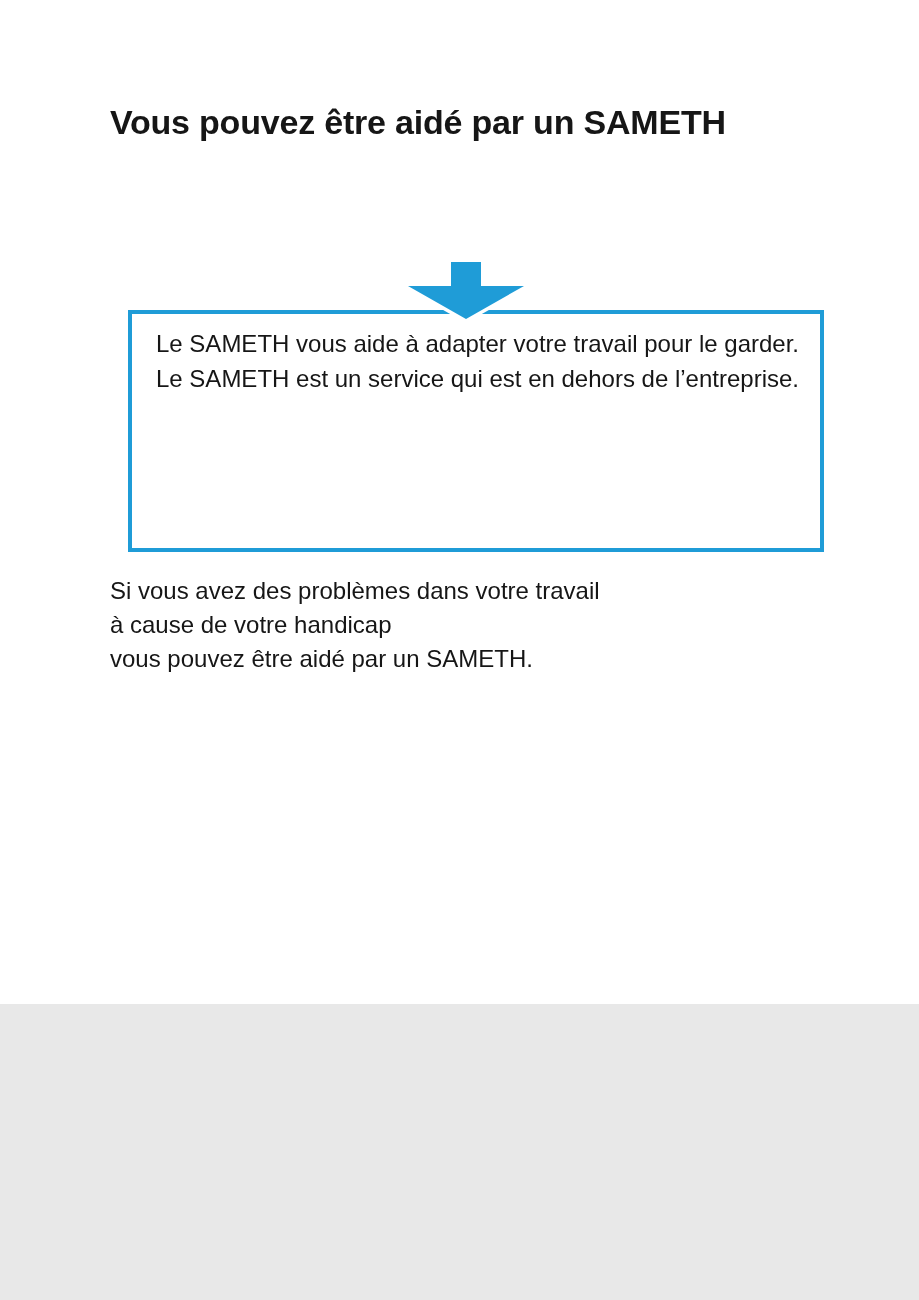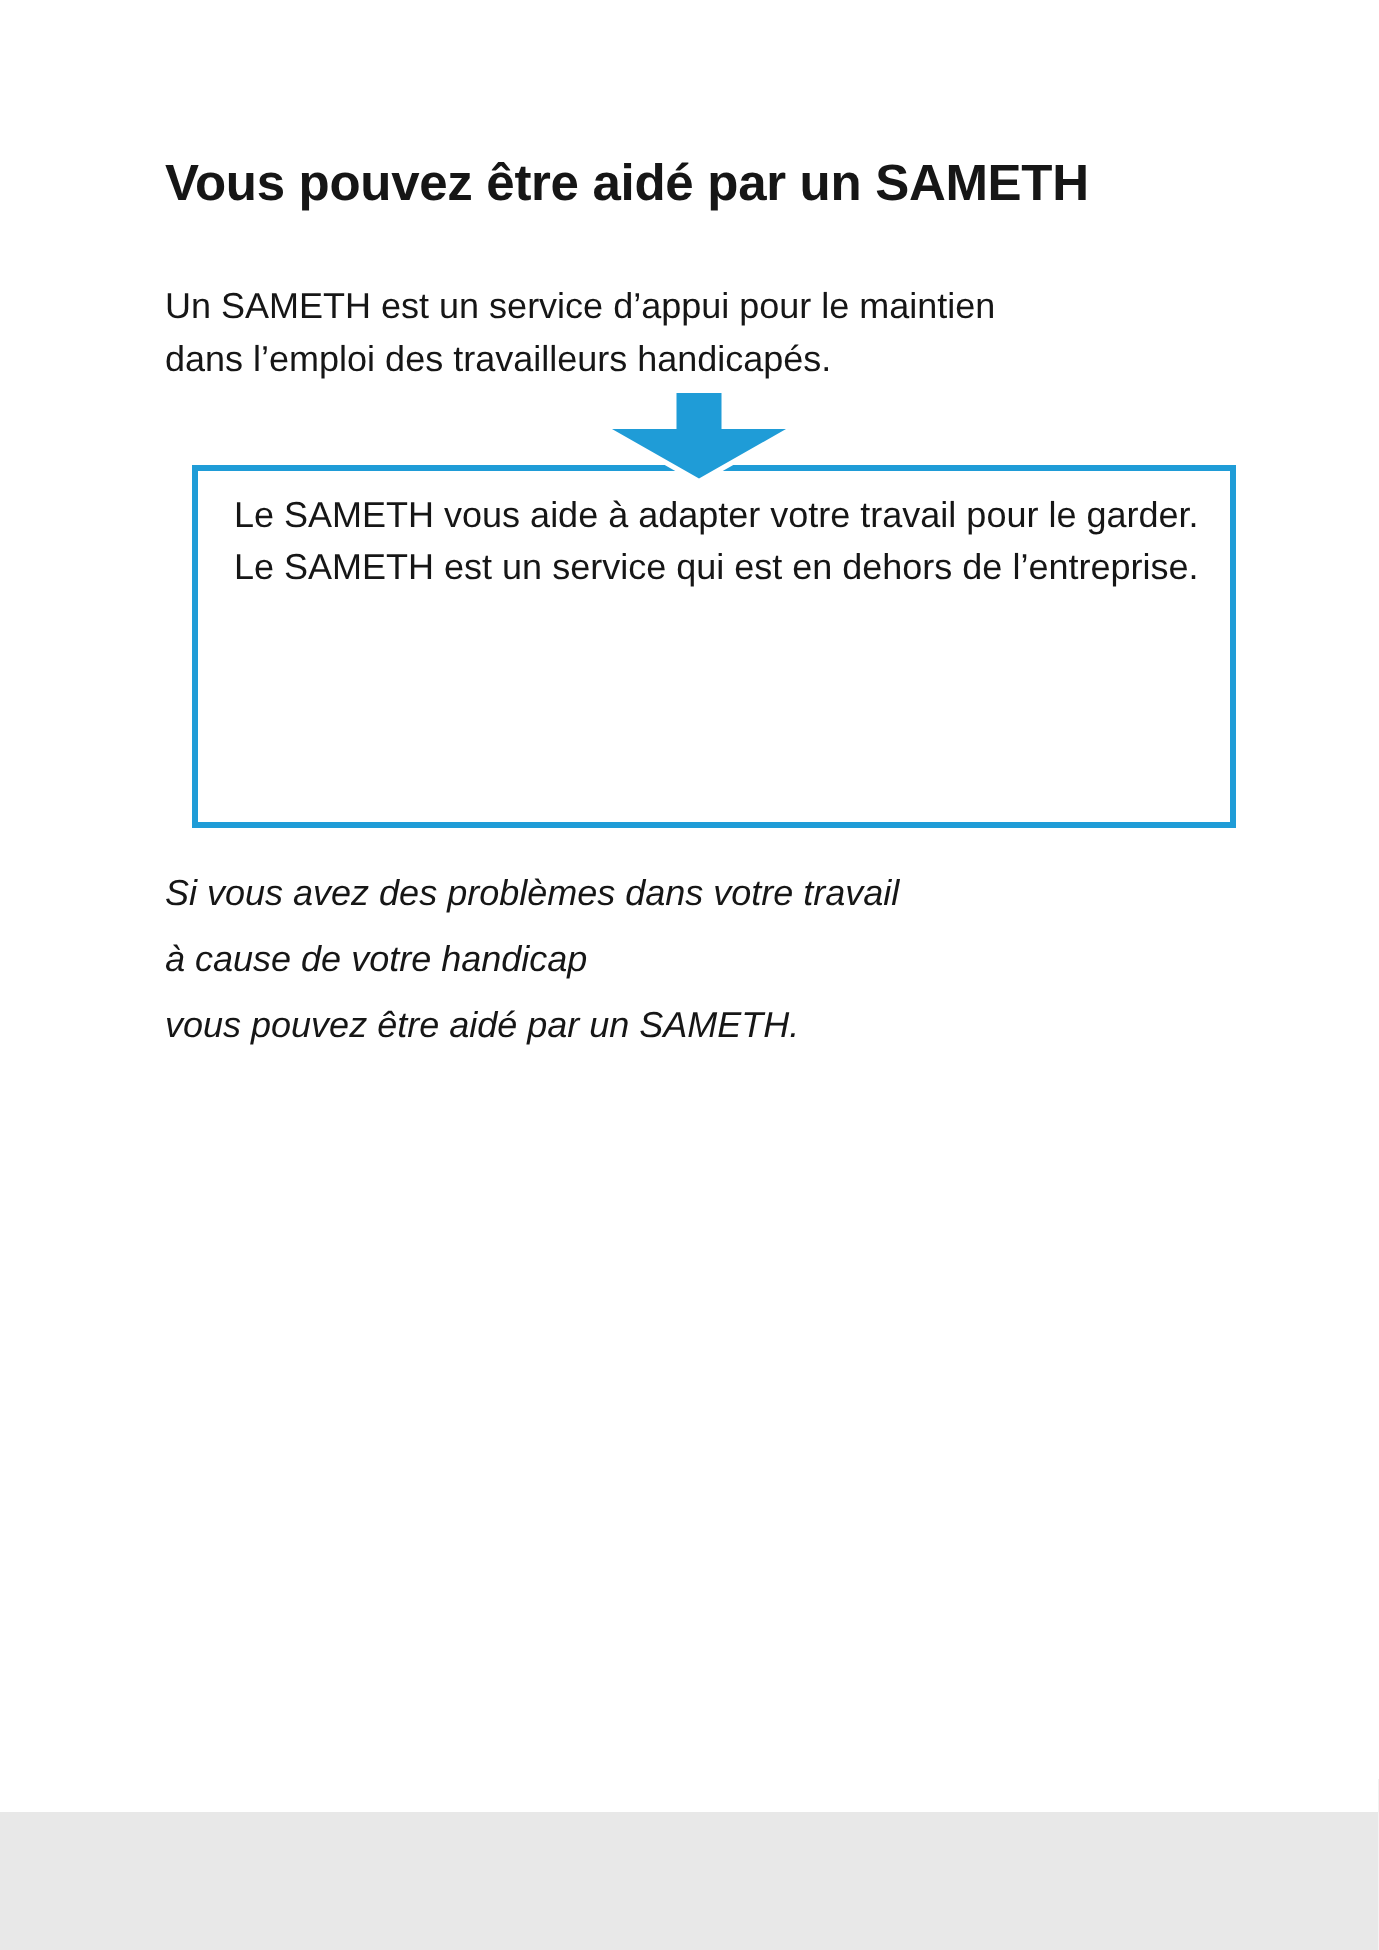--- a/index.html
+++ b/index.html
@@ -5,21 +5,21 @@
   :root {
     --accent: #1F9CD7;
     --text: #161616;
     --bg: #FFFFFF;
   }
   * { margin: 0; padding: 0; box-sizing: border-box; }
   html, body { background: #e8e8e8; }
   .page {
     position: relative;
     width: 919px;
-    height: 1208px;
+    height: 1004px;
     margin: 0 auto;
     background: var(--bg);
     font-family: "Liberation Sans", "DejaVu Sans", sans-serif;
     color: var(--text);
     overflow: hidden;
   }
   .page-title {
     position: absolute;
     left: 110px;
     top: 103px;
@@ -59,22 +59,21 @@
     padding: 12px 18px 0 24px;
     z-index: 1;
   }
   .callout-box .body-text { line-height: 35px; }
   .callout-p2 { margin-top: 26px; }
   .callout-p3 { }
   .para-problemes {
     position: absolute;
     left: 110px;
     top: 574px;
-    line-height: 44px;
-    font-style: italic;
+    line-height: 34px;
   }
   .para-adresse {
     position: absolute;
     left: 110px;
     top: 696px;
     line-height: 34px;
   }
   .page-number {
     position: absolute;
     top: 1236px;
@@ -83,22 +82,20 @@
     font-weight: bold;
   }
 </style>
 </head>
 <body>
 
 <div class="page">
 
   <h1 class="page-title">Vous pouvez être aidé par un SAMETH</h1>
 
-  <p class="body-text intro">Un SAMETH est un service d’appui pour le maintien
-dans l’emploi des travailleurs handicapés.</p>
 
   <div class="arrow-wrap">
     <svg width="120" height="57" viewBox="0 0 120 57" xmlns="http://www.w3.org/2000/svg" aria-hidden="true">
       <polygon points="45,0 75,0 75,24 118,24 60,57 2,24 45,24" fill="currentColor" stroke="#FFFFFF" stroke-width="7" paint-order="stroke" stroke-linejoin="miter"></polygon>
     </svg>
   </div>
 
   <div class="callout-box">
     <p class="body-text callout-p1">Le SAMETH vous aide à adapter votre travail pour le garder.</p>
     <p class="body-text callout-p3">Le SAMETH est un service qui est en dehors de l’entreprise.</p>

